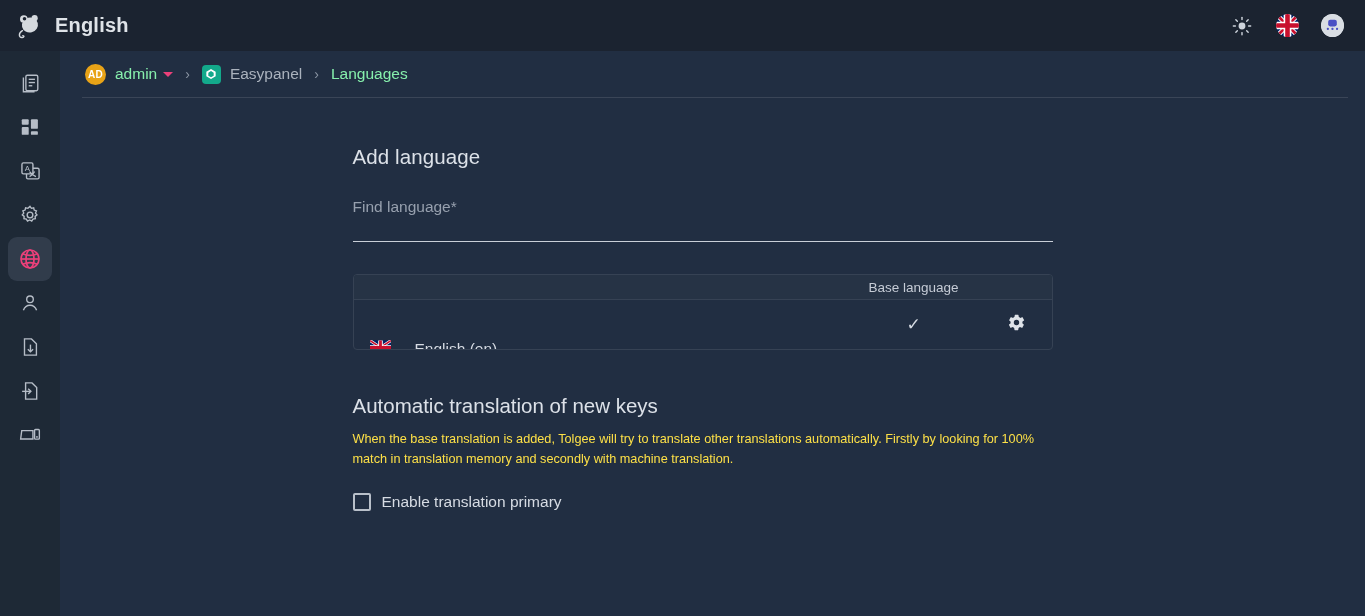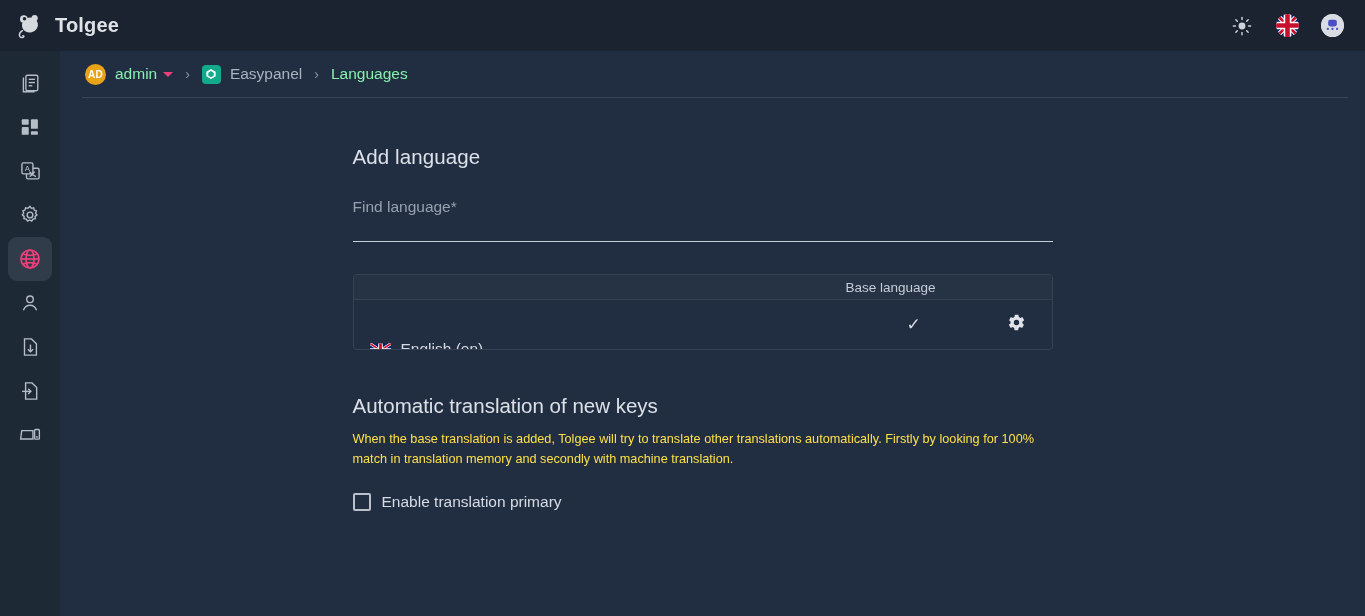--- a/index.html
+++ b/index.html
@@ -138,31 +138,31 @@
     border-radius: 4px;
     overflow: hidden;
   }
   .lt-head {
     display: flex; align-items: center;
     height: 25px; background: #263345;
     border-bottom: 1px solid #364254;
   }
   .lt-head .c-name { flex: 1; }
   .lt-head .c-base {
-    width: 136px; 
+    width: 136px; text-align: center;
     font-size: 13.5px; color: #c6ccd6;
   }
   .lt-head .c-gear { width: 70px; }
   .lt-row {
     display: flex; align-items: center;
     height: 49px; padding: 0 0 0 0;
   }
   .lt-row .c-name {
-    flex: 1; display: flex; align-items: flex-end;
-    padding-left: 16px; gap: 10px; margin-top: 48px;
+    flex: 1; display: flex; align-items: flex-start;
+    padding-left: 16px; gap: 24px; margin-top: 48px;
   }
   .lt-row .c-name span.nm {
     font-size: 15.5px; color: #d6dbe3;
   }
   .lt-row .c-base {
     width: 136px; text-align: center;
     font-size: 17px; color: #d6dbe3;
   }
   .lt-row .c-gear {
     width: 70px; display: flex;
@@ -202,21 +202,21 @@
   <div class="logo-wrap">
     <span>
       <svg class="logo-mark" viewBox="0 0 32 32" fill="none">
         <ellipse cx="17" cy="15" rx="8.6" ry="8" fill="#d5d9de" transform="rotate(-14 17 15)"></ellipse>
         <circle cx="10.5" cy="8.5" r="4.1" fill="#d5d9de"></circle>
         <circle cx="22" cy="7.6" r="3.3" fill="#d5d9de"></circle>
         <circle cx="11.2" cy="8.2" r="1.9" fill="#1b2330"></circle>
         <path d="M9 21 C4.5 23.5 5 28 8.5 28.3 C11 28.5 11.2 26.2 9.4 26.3" stroke="#d5d9de" stroke-width="1.5" fill="none" stroke-linecap="round"></path>
       </svg>
     </span>
-    <span class="logo-text">Tolgee</span>
+    <span class="logo-text">English</span>
   </div>
 
   <div class="appbar-right">
     <div class="icon-btn">
       <svg width="20" height="20" viewBox="0 0 24 24">
         <circle cx="12" cy="12" r="4.1" fill="#cdd3db"></circle>
         <g stroke="#cdd3db" stroke-width="1.7" stroke-linecap="round">
           <line x1="12" y1="1.6" x2="12" y2="4.1"></line>
           <line x1="12" y1="19.9" x2="12" y2="22.4"></line>
           <line x1="1.6" y1="12" x2="4.1" y2="12"></line>

